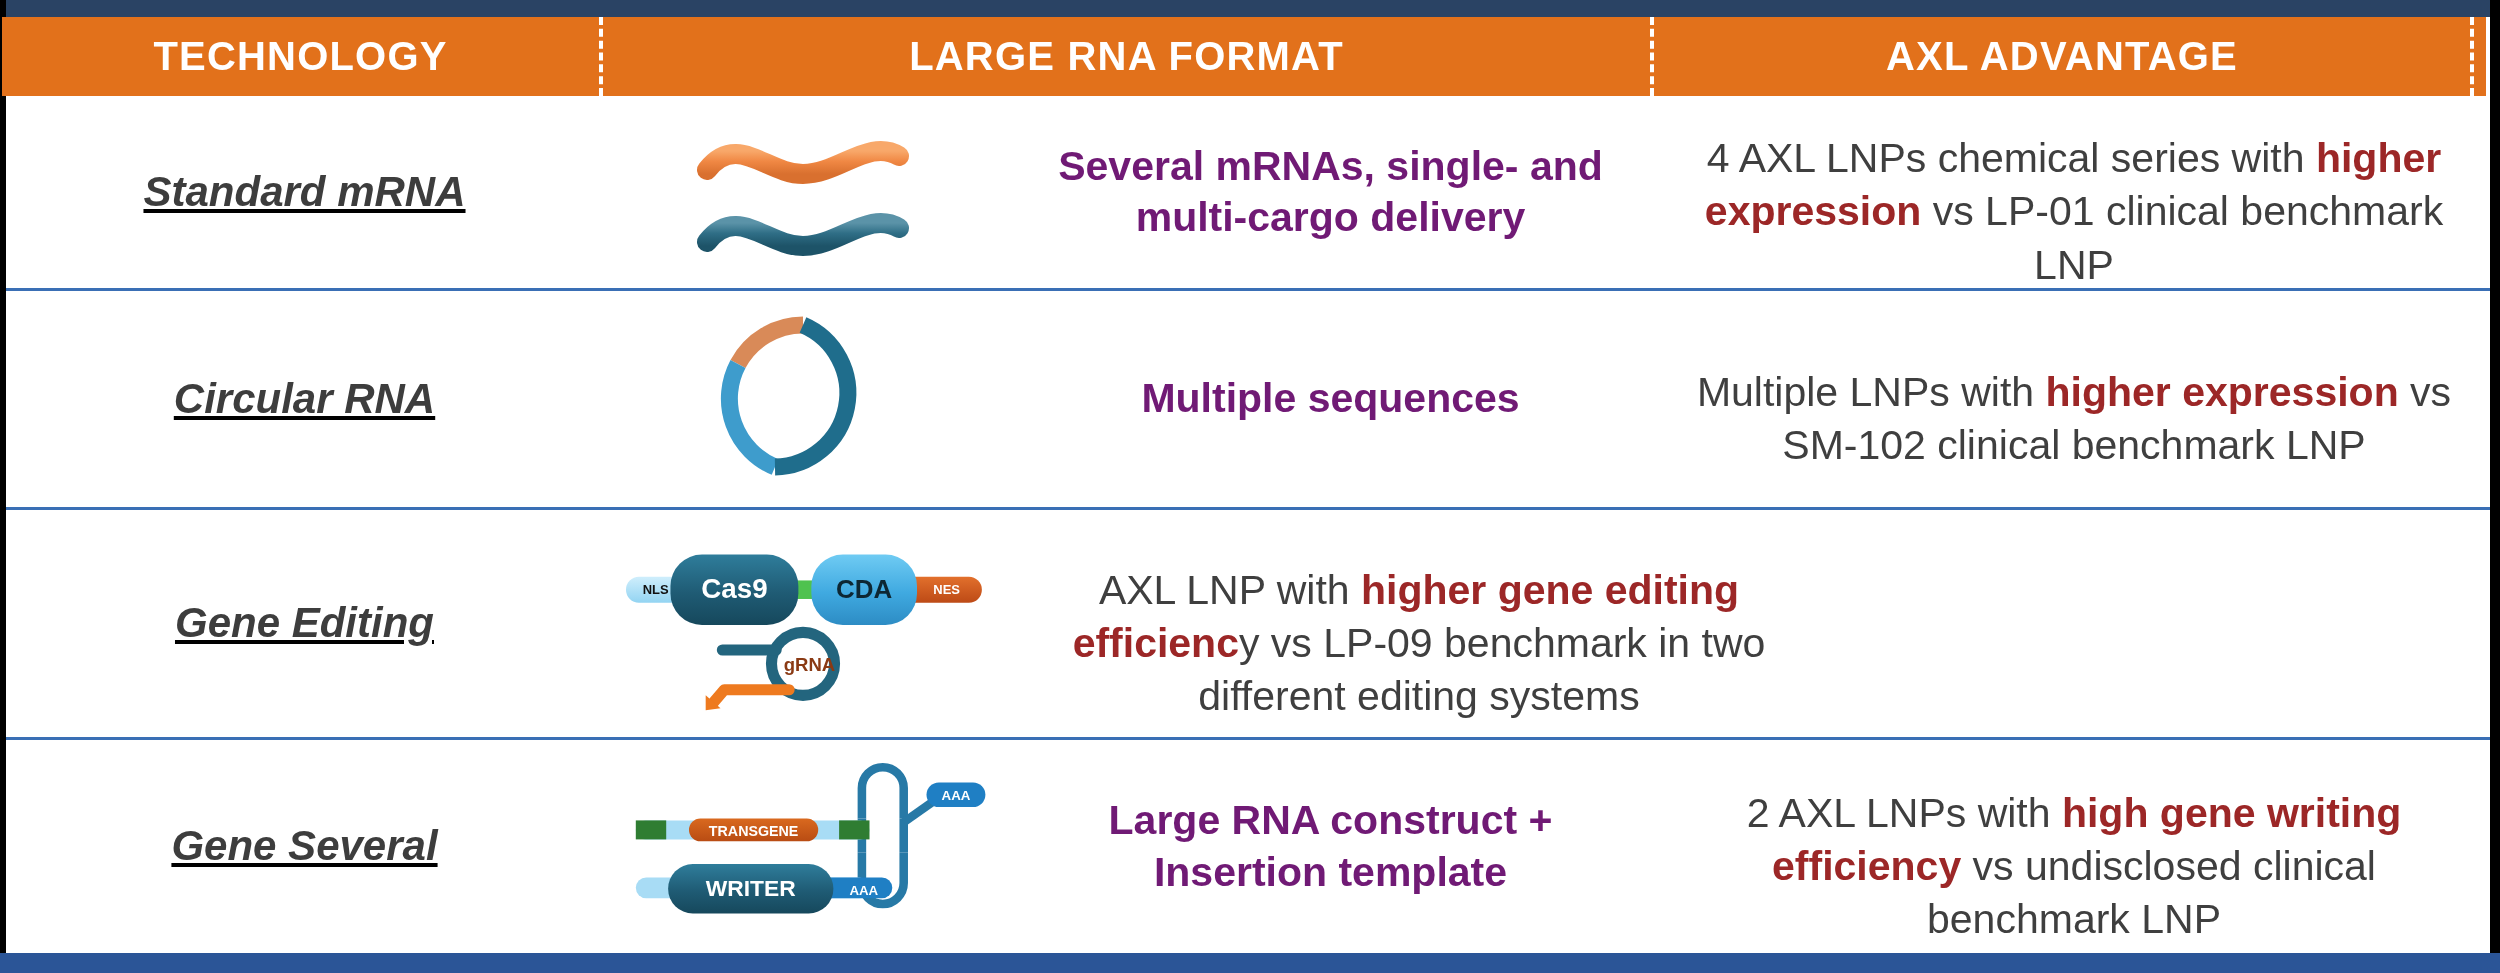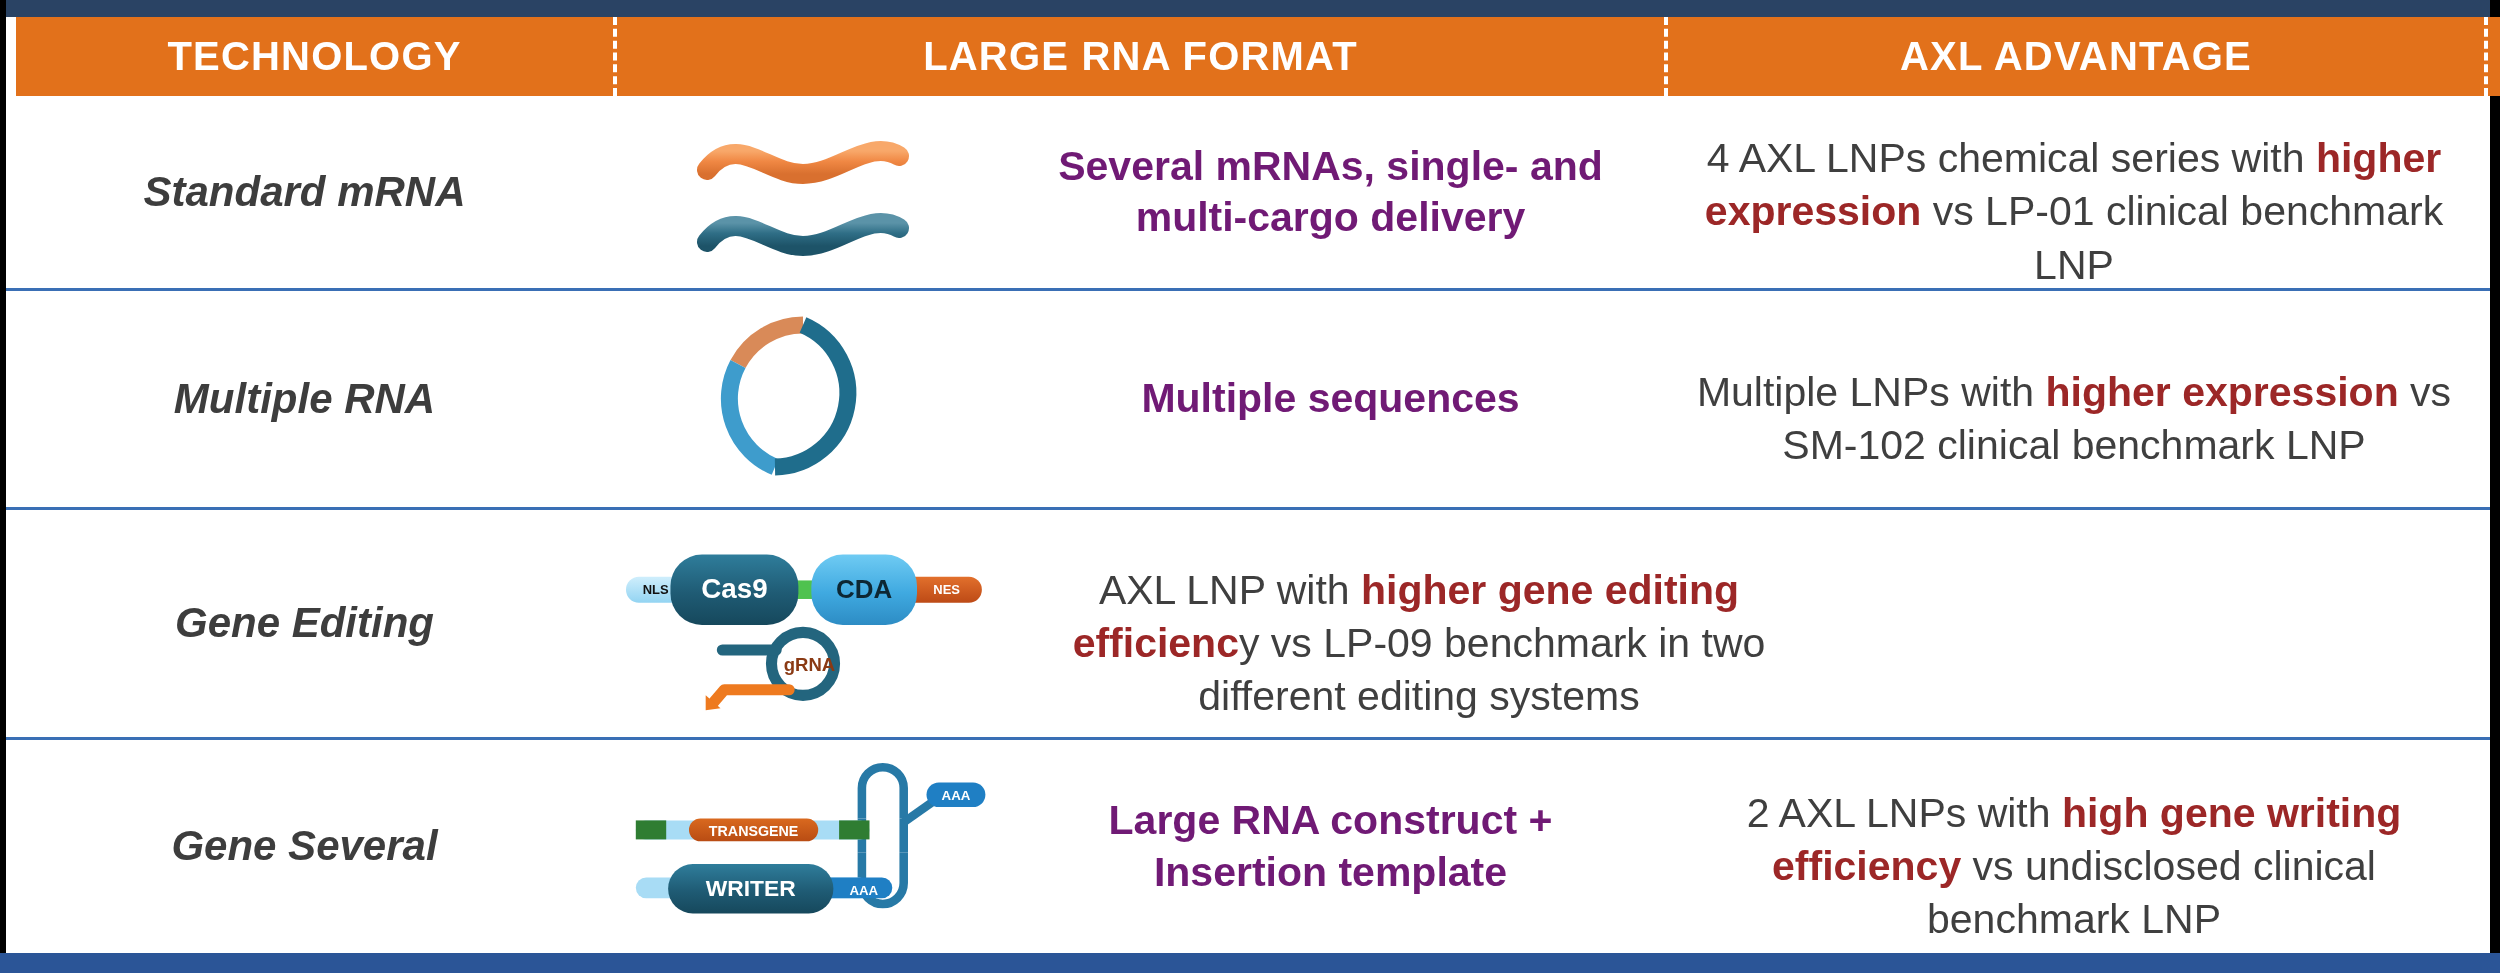--- a/index.html
+++ b/index.html
@@ -20,21 +20,21 @@
   }
   .bottom-bar{
     position:absolute;left:0;bottom:0;width:2500px;height:20px;
     background:#2b5597;
   }
   .edge-left{position:absolute;left:0;top:0;width:6px;height:973px;background:#000;}
   .edge-right{position:absolute;right:0;top:0;width:10px;height:973px;background:#000;}
 
   
   .header{
-    position:absolute;left:16px;top:17px;width:2484px;height:79px;
+    position:absolute;left:2px;top:17px;width:2484px;height:79px;
     background:#e2711b;
     display:flex;align-items:center;
   }
   .header-cell{
     display:flex;align-items:center;justify-content:center;
     height:100%;
     color:#ffffff;
     font-weight:bold;
     font-size:40px;
     letter-spacing:1.2px;
@@ -59,21 +59,21 @@
   .r1{height:195px;}
   .r2{height:219px;}
   .r3{height:230px;}
   .r4{height:213px;}
 
   .cell{
     display:flex;align-items:center;justify-content:center;
     box-sizing:border-box;
     padding:0 10px;
   }
-  .c-tech{width:597px;}
+  .c-tech{width:597px;text-decoration:underline;}
   .c-graphic{width:400px;text-align:center;}
   .c-format{width:655px;}
   .c-adv{width:832px;margin-top:40px;}
 
   .tech-label{
     font-style:italic;font-weight:bold;
     font-size:42px;color:#3d3d3d;
     text-align:center;line-height:1.1;
   }
   .format-text{
@@ -137,21 +137,21 @@
       </div>
       <div class="cell c-adv">
         <div class="adv-text">
           <span>4 AXL LNPs chemical series with </span><span class="hl">higher expression</span><span> vs LP-01 clinical benchmark LNP</span>
         </div>
       </div>
     </div>
 
     <div class="row r2">
       <div class="cell c-tech">
-        <div class="tech-label">Multiple RNA</div>
+        <div class="tech-label">Circular RNA</div>
       </div>
       <div class="cell c-graphic">
         <div class="graphic">
           <svg width="180" height="180" viewBox="0 0 180 180">
             <g fill="none" stroke-width="17">
               <path d="M90 16 A 74 74 0 0 0 25 55" stroke="#d98a58"></path>
               <path d="M25 55 A 74 74 0 0 0 62 158" stroke="#3e9ccc"></path>
               <path d="M62 158 A 74 74 0 0 0 90 16" stroke="#1f6d8c"></path>
             </g>
           </svg>

